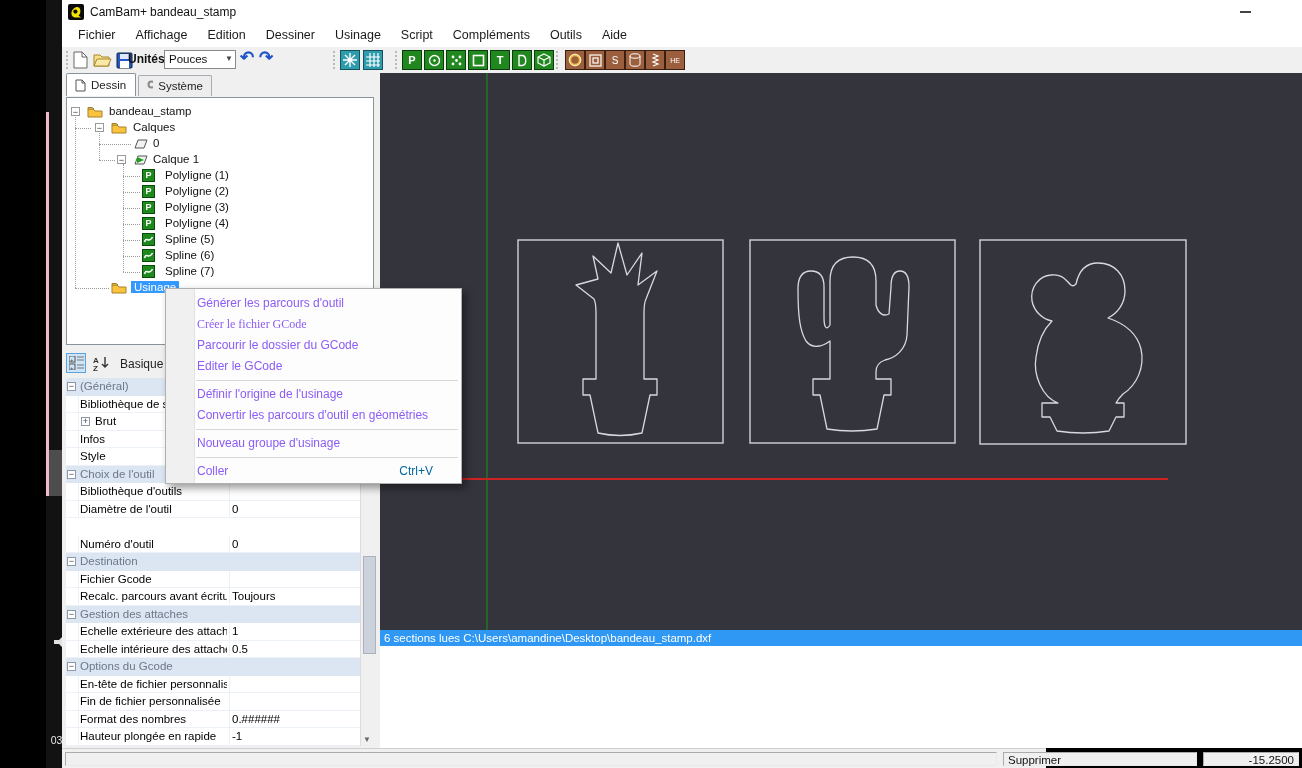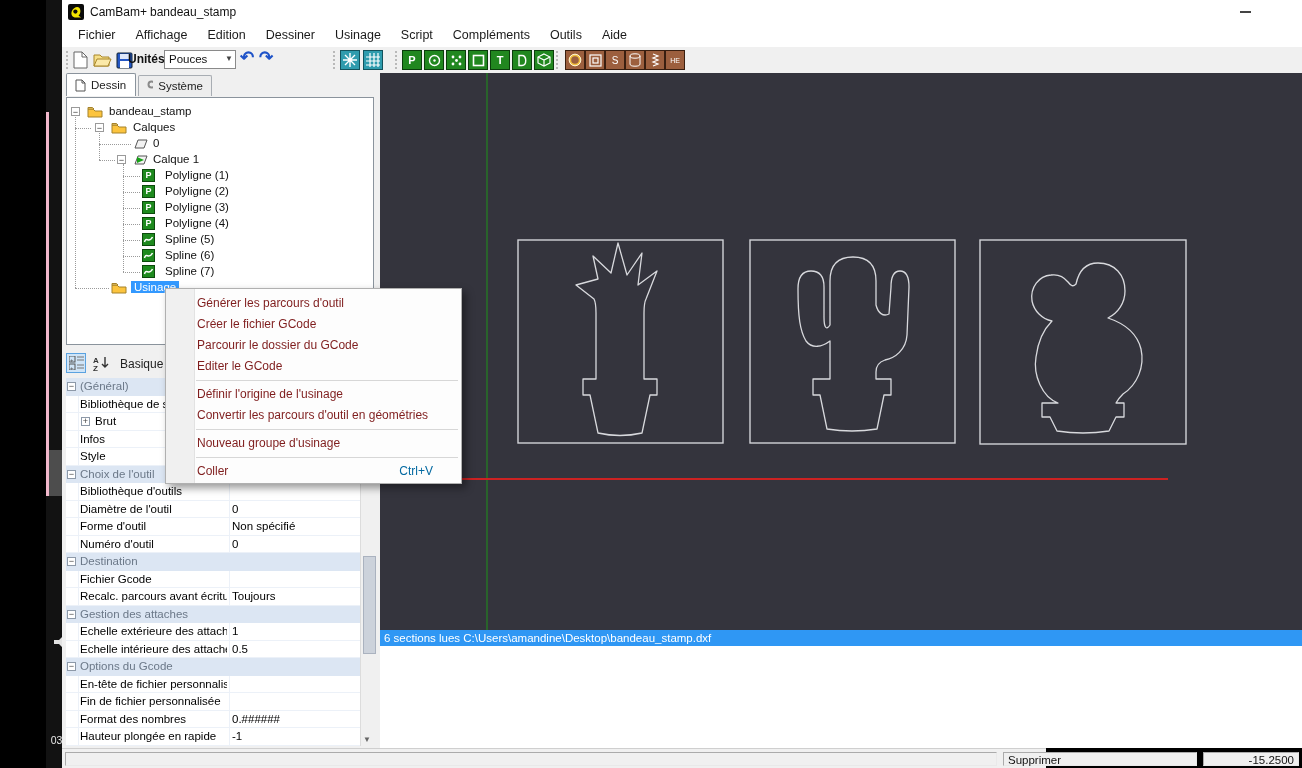--- a/index.html
+++ b/index.html
@@ -45,21 +45,21 @@
   
   #canvas{left:380px;top:73px;width:922px;height:557px;background:#34343d;}
   #msgbar{left:380px;top:630px;width:922px;height:16px;background:#2f97f4;color:#fff;font-size:11.5px;line-height:16px;padding-left:4px;box-sizing:border-box;white-space:nowrap;}
   #logarea{left:380px;top:646px;width:922px;height:102px;background:#fff;}
   
   #statusbar{left:62px;top:748px;width:984px;height:20px;background:#f0f0f0;border-top:1px solid #cfcfcf;box-sizing:border-box;}
   .spanel{position:absolute;top:3px;height:14px;background:#f0f0f0;border:1px solid;border-color:#ababab #e9e9e9 #e9e9e9 #ababab;font-size:11.5px;line-height:14px;color:#111;box-sizing:border-box;padding:0 4px;}
   
   #ctxmenu{left:165px;top:288px;width:297px;height:196px;background:#fdfdfd;border:1px solid #b0b0b0;box-shadow:4px 4px 8px rgba(0,0,0,.4);z-index:60;box-sizing:border-box;}
   #ctxmenu .gutter{position:absolute;left:0;top:0;width:28px;height:100%;background:#f0f0f0;border-right:1px solid #e2e2e2;}
-  .mitem{position:absolute;left:31px;width:260px;height:21px;font-size:12px;line-height:21px;color:#7f1d1d;white-space:nowrap;}
+  .mitem{position:absolute;left:31px;width:260px;height:21px;font-size:12px;line-height:21px;color:#8b5cf6;white-space:nowrap;}
   .msep{position:absolute;left:30px;width:262px;border-top:1px solid #d7d7d7;}
   .mshort{position:absolute;right:28px;font-size:12px;line-height:21px;color:#0369a1;}
   svg{display:block;}
 </style>
 </head>
 <body>
 
 <div class="abs" id="taskbar">
   <div class="abs" style="left:0;top:112px;width:3px;height:384px;background:#f2b8cc;"></div>
   <div class="tb-ic" style="top:10px;">
@@ -448,26 +448,20 @@
         <span class="vline"></span>
         <span class="nm">Bibliothèque d'outils</span>
         <span class="vl"></span>
       </div>
     <div class="prow reg" style="top:122.5px;">
         <span class="gline"></span>
         <span class="vline"></span>
         <span class="nm">Diamètre de l'outil</span>
         <span class="vl">0</span>
       </div>
-    <div class="prow reg" style="top:140px;">
-        <span class="gline"></span>
-        <span class="vline"></span>
-        <span class="nm">Forme d'outil</span>
-        <span class="vl">Non spécifié</span>
-      </div>
     <div class="prow reg" style="top:157.5px;text-decoration:underline;">
         <span class="gline"></span>
         <span class="vline"></span>
         <span class="nm">Numéro d'outil</span>
         <span class="vl">0</span>
       </div>
     <div class="prow cat" style="top:175px;">
         <span class="pexp">−</span>
         <span class="nm">Destination</span>
       </div>
@@ -558,21 +552,21 @@
 
 <div class="abs" id="statusbar">
   <div class="spanel" style="left:3px;width:932px;"></div>
   <div class="spanel" style="left:941px;width:194px;">Supprimer</div>
   <div class="spanel" style="left:1141px;width:96px;text-align:right;">-15.2500</div>
 </div>
 
 <div class="abs" id="ctxmenu">
   <div class="gutter"></div>
   <div class="mitem" style="top:4px;">Générer les parcours d'outil</div>
-  <div class="mitem" style="top:25px;">Créer le fichier GCode</div>
+  <div class="mitem" style="top:25px;font-family:Liberation Serif, serif;">Créer le fichier GCode</div>
   <div class="mitem" style="top:46px;">Parcourir le dossier du GCode</div>
   <div class="mitem" style="top:67px;">Editer le GCode</div>
   <div class="msep" style="top:91px;"></div>
   <div class="mitem" style="top:95px;">Définir l'origine de l'usinage</div>
   <div class="mitem" style="top:116px;">Convertir les parcours d'outil en géométries</div>
   <div class="msep" style="top:140px;"></div>
   <div class="mitem" style="top:144px;">Nouveau groupe d'usinage</div>
   <div class="msep" style="top:168px;"></div>
   <div class="mitem" style="top:172px;">Coller</div>
   <div class="mshort" style="top:172px;">Ctrl+V</div>

